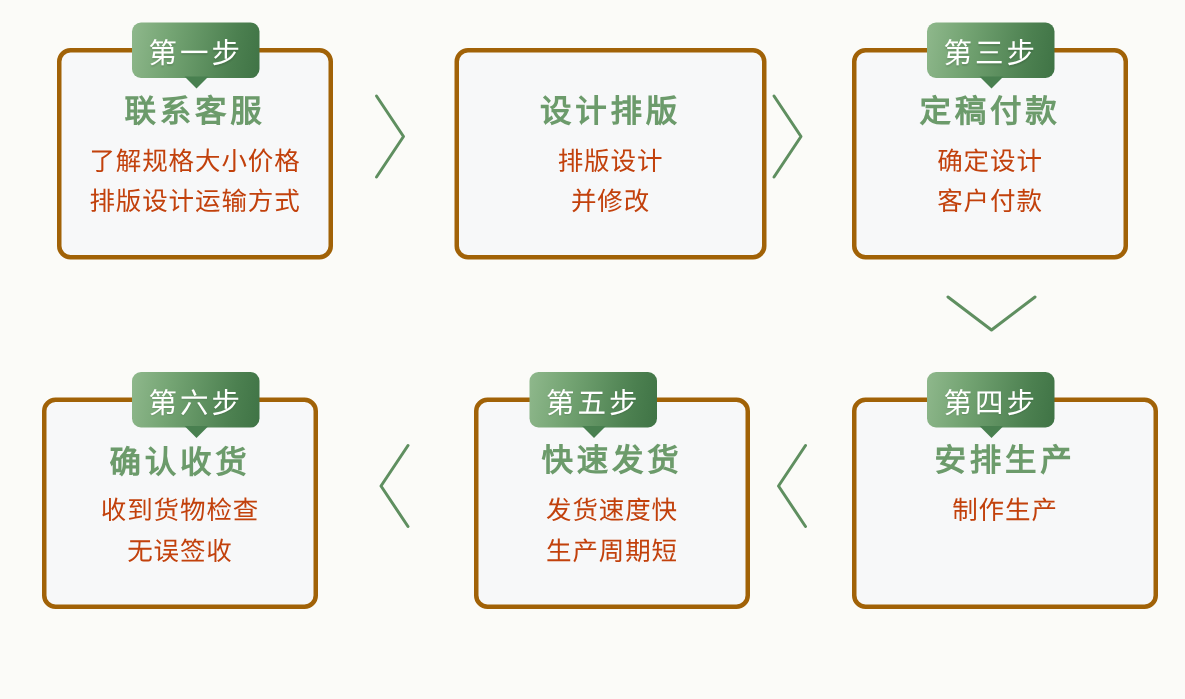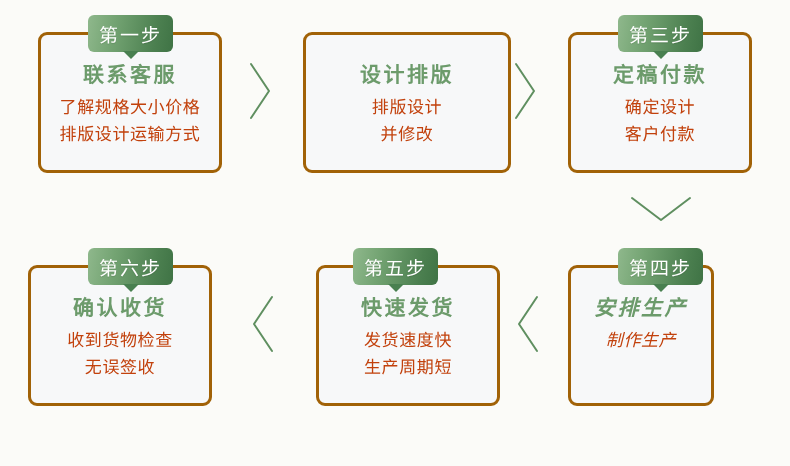--- a/index.html
+++ b/index.html
@@ -162,21 +162,21 @@
     <span>第三步</span>
     <span class="badge-tail"></span>
   </div>
 
   <div class="connector" style="left:628px; top:192px; width:66px; height:34px;">
     <svg width="66" height="34" viewBox="0 0 66 34" fill="none" xmlns="http://www.w3.org/2000/svg">
       <polyline points="4,6 33,28 62,6" stroke="#5f8f60" stroke-width="2" fill="none" stroke-linecap="round" stroke-linejoin="round"></polyline>
     </svg>
   </div>
 
-  <div class="step-card" style="left:568px; top:265px; width:146px; height:141px;font-style:italic;">
+  <div class="step-card" style="left:568px; top:265px; width:204px; height:141px;">
     <div class="card-body">
       <div class="card-title">安排生产</div>
       <div class="card-lines">
         <div class="card-line">制作生产</div>
       </div>
     </div>
   </div>
   <div class="step-badge" style="left:618px; top:248px; width:85px;">
     <span>第四步</span>
     <span class="badge-tail"></span>

